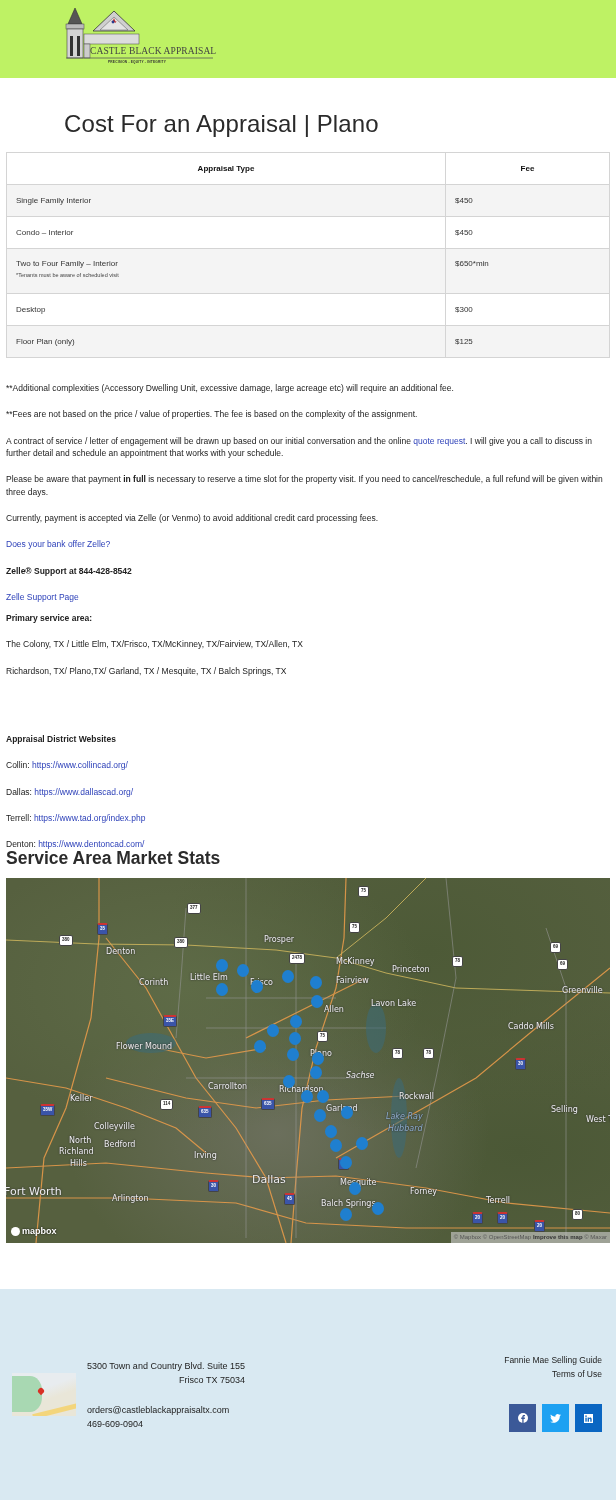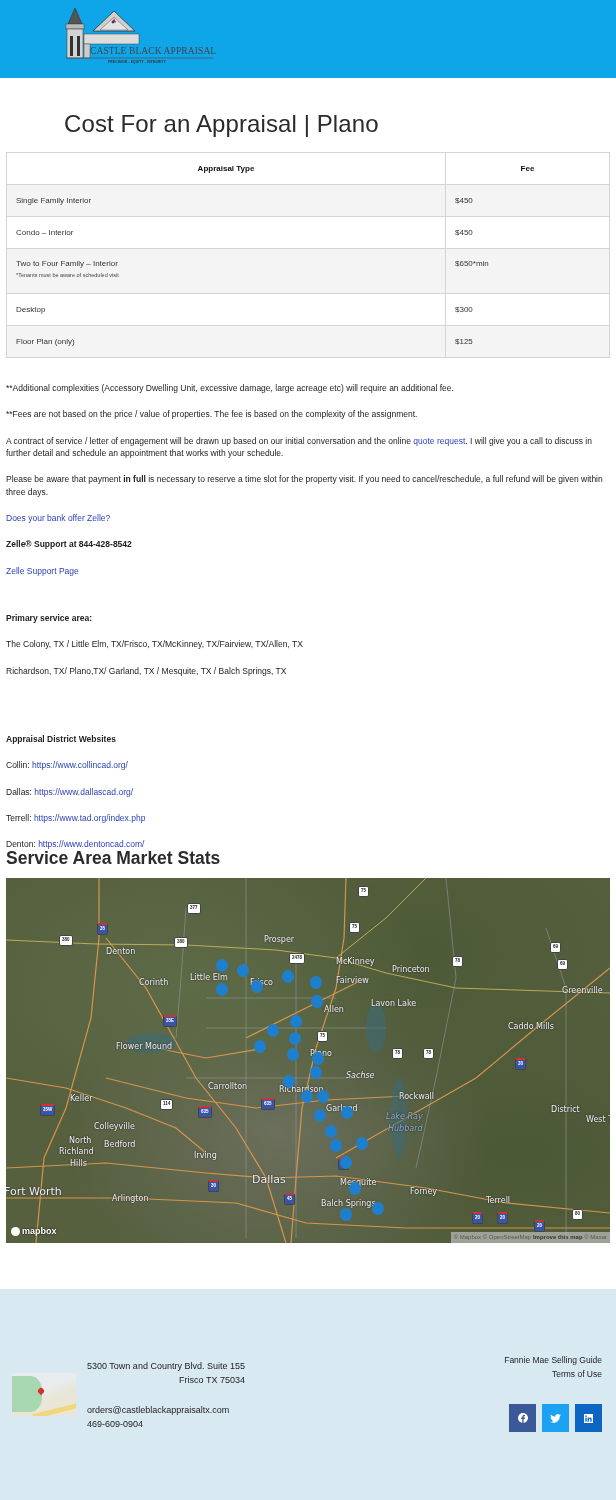--- a/index.html
+++ b/index.html
@@ -1,20 +1,20 @@
 <!DOCTYPE html>
 <html><head>
 <meta charset="utf-8">
 <style>
   * { box-sizing: border-box; margin: 0; padding: 0; }
   html, body { width: 616px; background: #ffffff; }
   body { font-family: "Liberation Sans", sans-serif; color: #222; font-size: 9px; line-height: 1.45; }
   a { color: #2b3fb8; text-decoration: none; }
 
-  .site-header { height: 78px; background: #0ea5e9; position: relative; }
+  .site-header { height: 78px; background: #bef264; position: relative; }
   .logo { position: absolute; left: 63px; top: 8px; width: 150px; height: 60px; }
   .logo-text { position: absolute; left: 27px; top: 37px; font-family: "Liberation Serif", serif; font-size: 9.5px; color: #444; letter-spacing: 0.1px; white-space: nowrap; }
   .logo-tagline { position: absolute; left: 45px; top: 52px; font-size: 3.2px; font-weight: bold; color: #333; letter-spacing: 0.2px; white-space: nowrap; }
 
   .page-title { position: absolute; left: 64px; top: 107px; font-size: 24px; font-weight: normal; color: #2a2a2a; letter-spacing: 0.1px; white-space: nowrap; }
 
   .fee-table { position: absolute; left: 6px; top: 152px; width: 604px; border-collapse: collapse; table-layout: fixed; }
   .fee-table th, .fee-table td { border: 1px solid #d4d4d4; font-size: 8px; text-align: left; vertical-align: middle; }
   .fee-table th { height: 32px; text-align: center; font-weight: bold; background: #fff; color: #111; }
   .fee-table td { height: 32px; padding: 0 9px; color: #333; }
@@ -128,20 +128,21 @@
       <td>$125</td>
     </tr>
   </tbody>
 </table>
 
 <div class="body-text" style="top:368px;">
   <p>**Additional complexities (Accessory Dwelling Unit, excessive damage, large acreage etc) will require an additional fee.</p>
   <p>**Fees are not based on the price / value of properties.  The fee is based on the complexity of the assignment.</p>
   <p><span>A contract of service / letter of engagement will be drawn up based on our initial conversation and the online </span><a>quote request</a><span>.  I will give you a call to discuss in further detail and schedule an appointment that works with your schedule.</span></p>
   <p><span>Please be aware that payment </span><b>in full</b><span> is necessary to reserve a time slot for the property visit.  If you need to cancel/reschedule, a full refund will be given within three days.</span></p>
+  <p>Currently, payment is accepted via Zelle (or Venmo) to avoid additional credit card processing fees.</p>
   <p><a>Does your bank offer Zelle?</a></p>
   <p class="bold">Zelle® Support at 844-428-8542</p>
   <p><a>Zelle Support Page</a></p>
 </div>
 
 <div class="body-text narrow" style="top:598px;">
   <p class="bold">Primary service area:</p>
   <p>The Colony, TX / Little Elm, TX/Frisco, TX/McKinney, TX/Fairview, TX/Allen, TX</p>
   <p>Richardson, TX/ Plano,TX/ Garland, TX / Mesquite, TX / Balch Springs, TX</p>
 </div>
@@ -204,21 +205,21 @@
       <div class="map-label" style="left: 365px; top: 120px;">Lavon Lake</div>
       <div class="map-label" style="left: 502px; top: 143px;">Caddo Mills</div>
       <div class="map-label" style="left: 110px; top: 163px;">Flower Mound</div>
       <div class="map-label" style="left: 304px; top: 170px;">Plano</div>
       <div class="map-label" style="left: 340px; top: 192px; font-style: italic;">Sachse</div>
       <div class="map-label" style="left: 202px; top: 203px;">Carrollton</div>
       <div class="map-label" style="left: 273px; top: 206px;">Richardson</div>
       <div class="map-label" style="left: 64px; top: 215px;">Keller</div>
       <div class="map-label" style="left: 393px; top: 213px;">Rockwall</div>
       <div class="map-label" style="left: 320px; top: 225px;">Garland</div>
-      <div class="map-label" style="left: 545px; top: 226px;">District</div>
+      <div class="map-label" style="left: 545px; top: 226px;">Selling</div>
       <div class="map-label" style="left: 580px; top: 236px;">West Ta</div>
       <div class="map-label" style="left: 88px; top: 243px;">Colleyville</div>
       <div class="map-label" style="left: 63px; top: 257px;">North</div>
       <div class="map-label" style="left: 98px; top: 261px;">Bedford</div>
       <div class="map-label" style="left: 53px; top: 268px;">Richland</div>
       <div class="map-label" style="left: 188px; top: 272px;">Irving</div>
       <div class="map-label" style="left: 64px; top: 280px;">Hills</div>
       <div class="map-label big" style="left: 246px; top: 294px;">Dallas</div>
       <div class="map-label" style="left: 334px; top: 299px;">Mesquite</div>
       <div class="map-label" style="left: 404px; top: 308px;">Forney</div>

